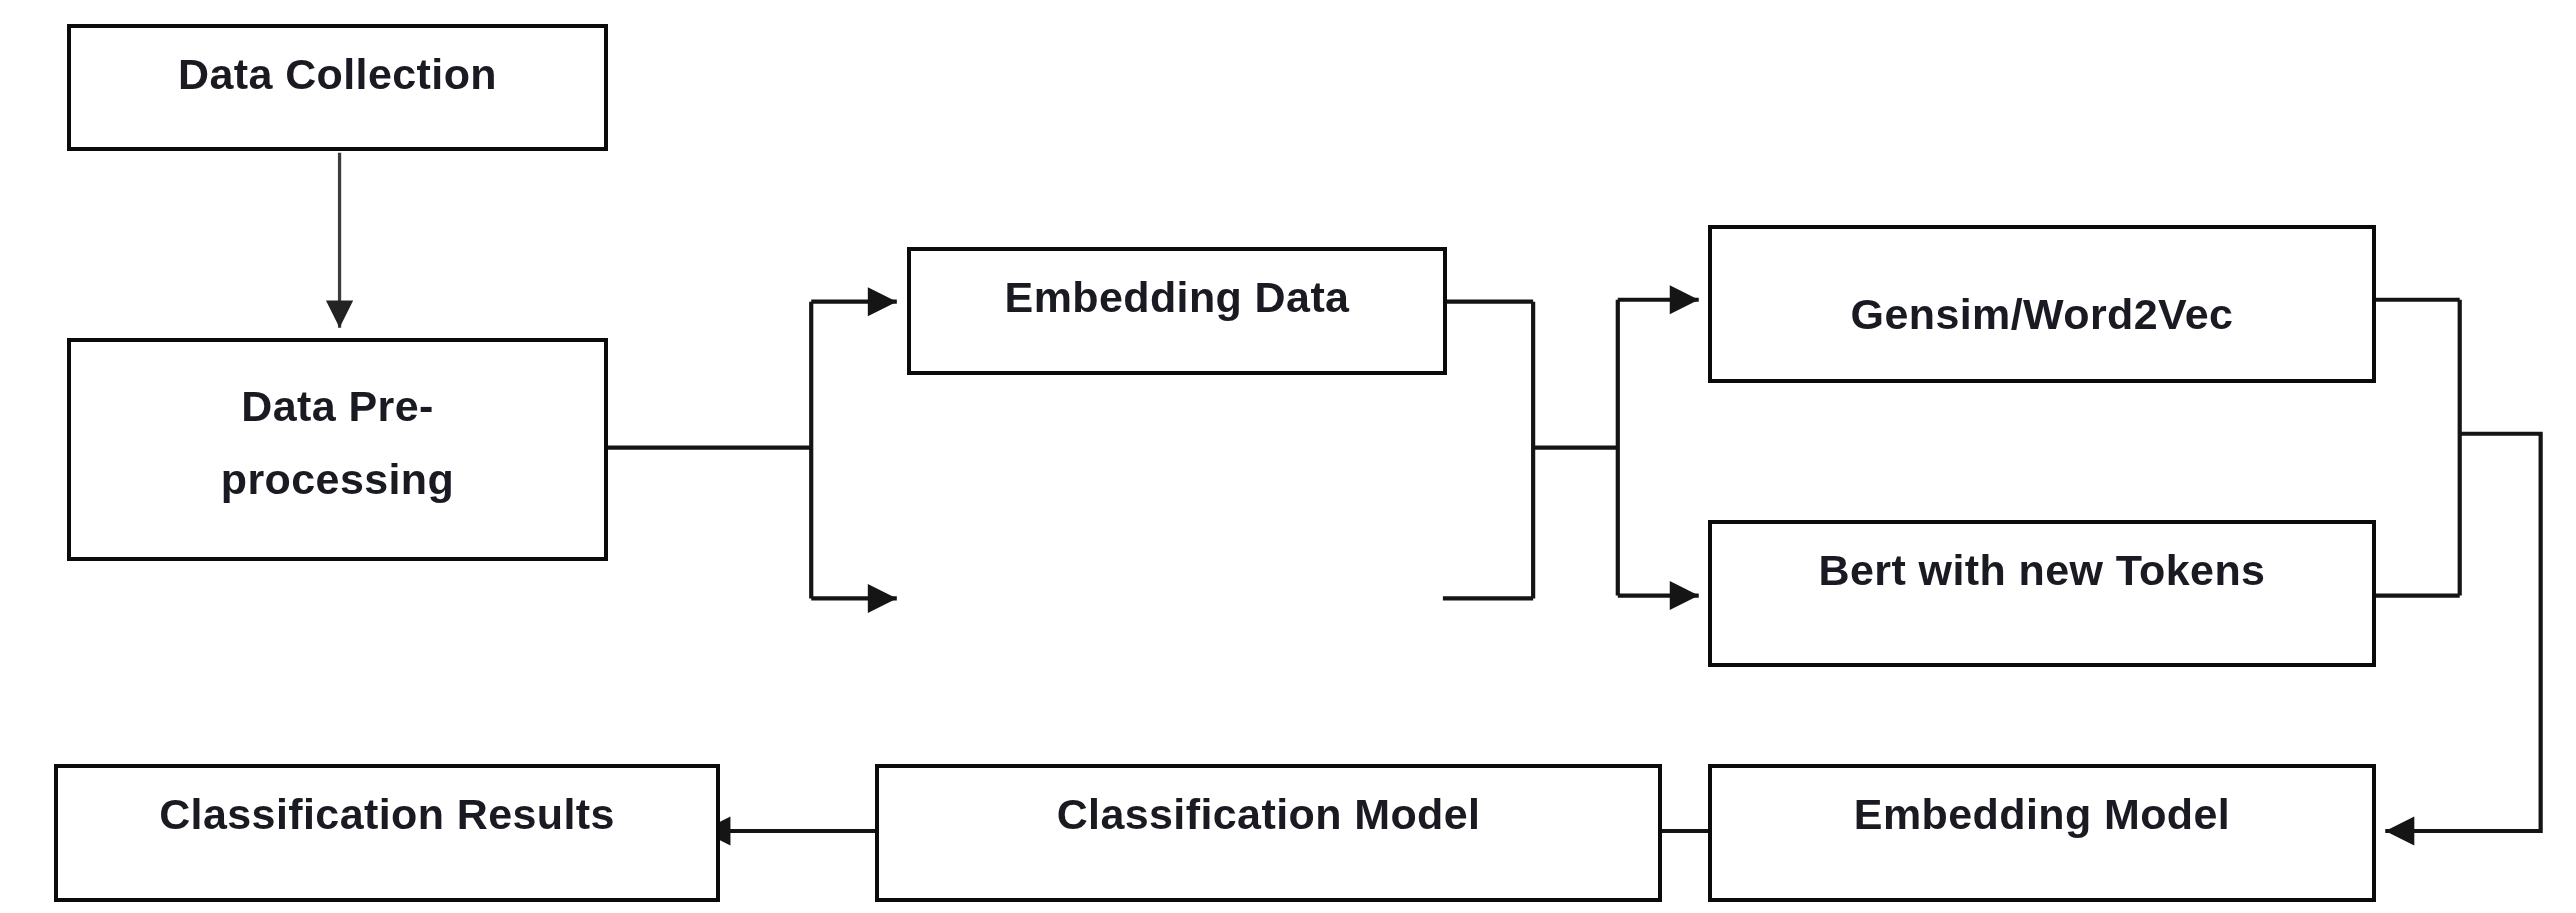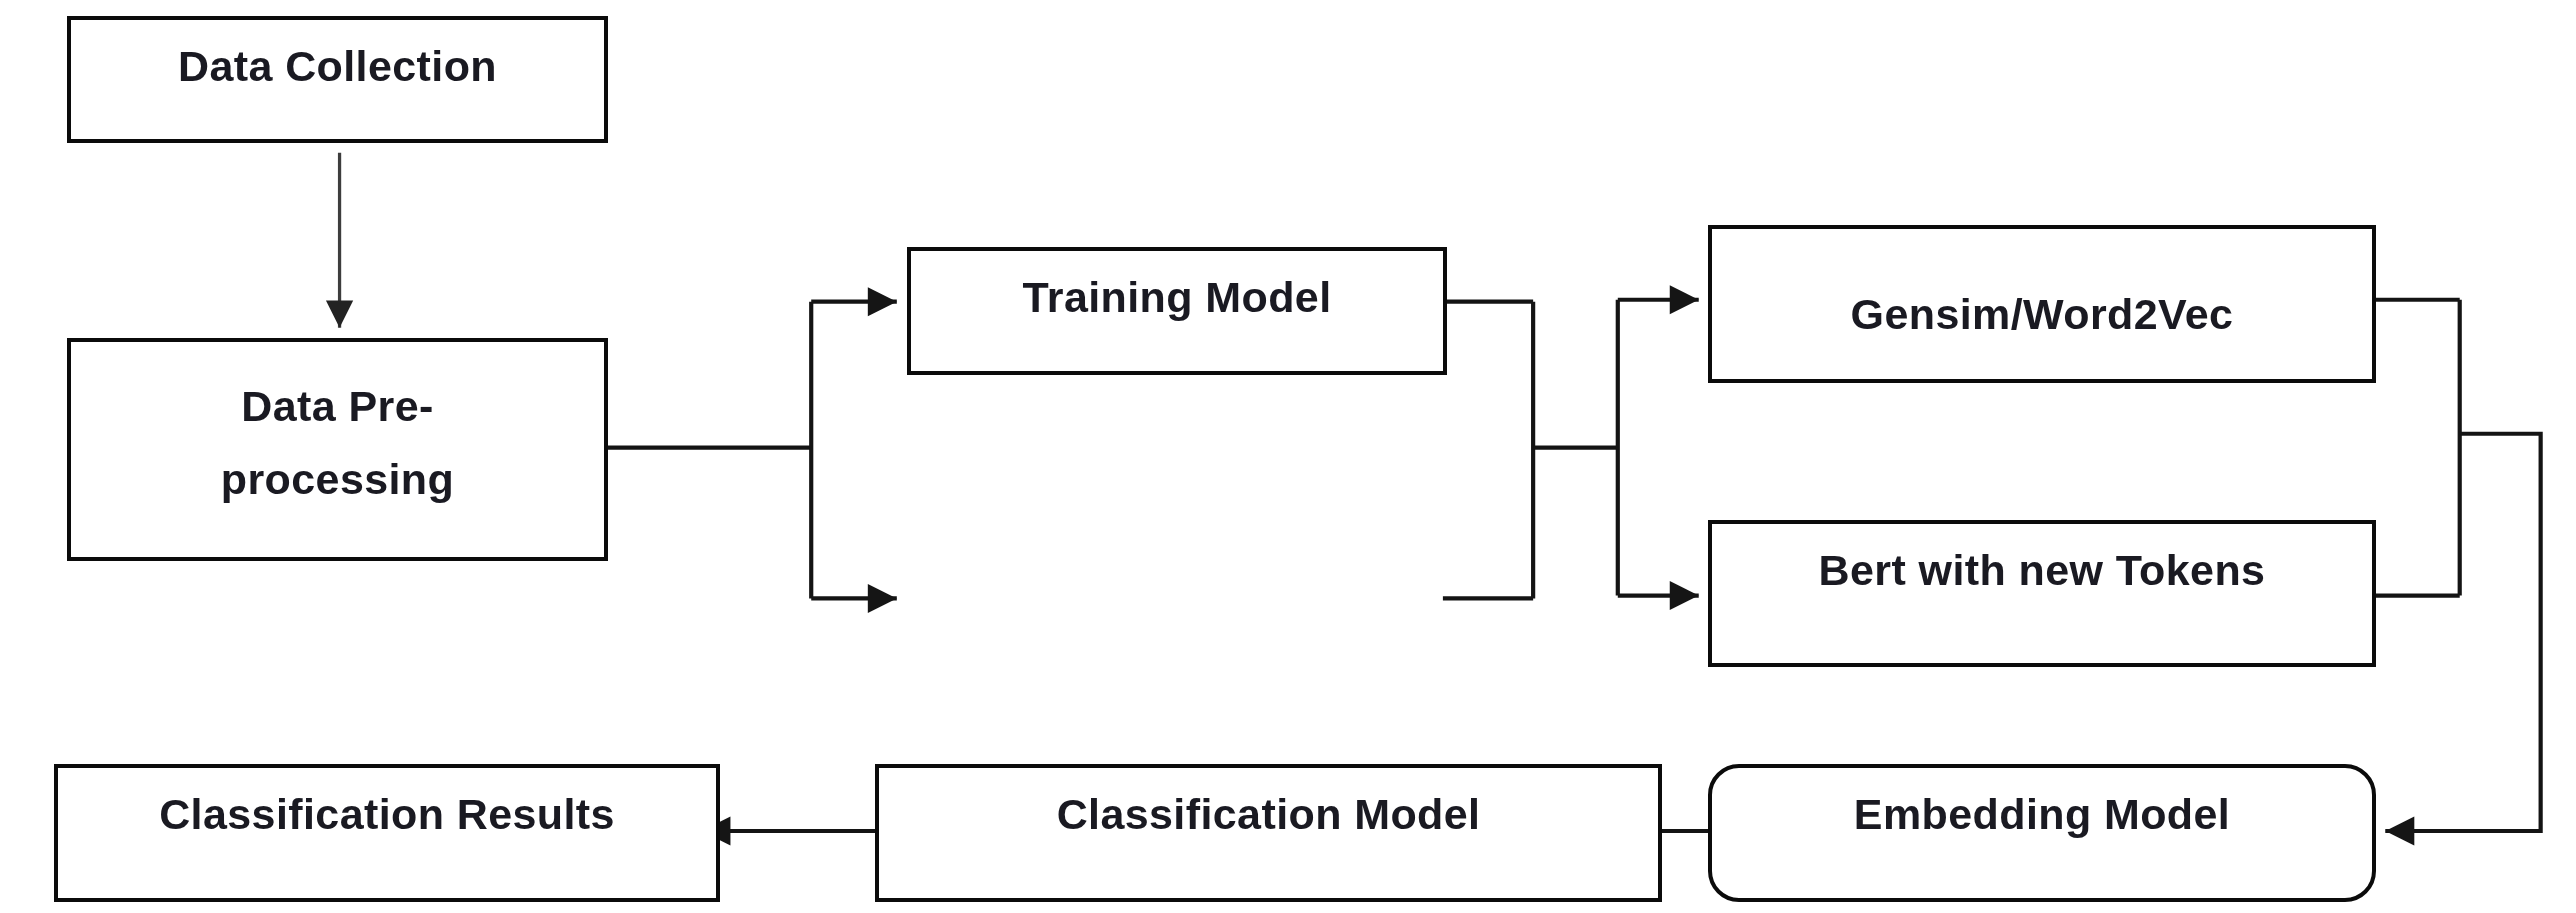--- a/index.html
+++ b/index.html
@@ -86,43 +86,43 @@
 
     <path class="wire" d="M2550,322 H2644"></path>
     <path class="wire" d="M2550,640 H2644"></path>
     <path class="wire" d="M2644,322 V640"></path>
     <path class="wire" d="M2644,466 H2731 V893 H2564" marker-end="url(#arrBlack)"></path>
 
     <path class="wire" d="M1836,893 H1659" marker-end="url(#arrBlack)"></path>
     <path class="wire" d="M941,893 H754" marker-end="url(#arrBlack)"></path>
   </svg>
 
-  <div class="box" style="left:67px; top:16px; width:541px; height:127px;">
+  <div class="box" style="left:67px; top:24px; width:541px; height:127px;">
     <span>Data Collection</span>
   </div>
 
   <div class="box two-line" style="left:67px; top:338px; width:541px; height:223px;">
     <span>Data Pre-</span>
     <span>processing</span>
   </div>
 
   <div class="box" style="left:907px; top:247px; width:540px; height:128px;">
-    <span>Training Model</span>
+    <span>Embedding Data</span>
   </div>
 
 
   <div class="box" style="left:1708px; top:225px; width:668px; height:158px;justify-content:center;">
     <span>Gensim/Word2Vec</span>
   </div>
 
   <div class="box" style="left:1708px; top:512px; width:668px; height:147px;margin-top:8px;">
     <span>Bert with new Tokens</span>
   </div>
 
-  <div class="box" style="left:1708px; top:764px; width:668px; height:138px;border-radius:31px;">
+  <div class="box" style="left:1708px; top:764px; width:668px; height:138px;">
     <span>Embedding Model</span>
   </div>
 
   <div class="box" style="left:875px; top:764px; width:787px; height:138px;">
     <span>Classification Model</span>
   </div>
 
   <div class="box" style="left:26px; top:764px; width:666px; height:138px;margin-left:28px;">
     <span>Classification Results</span>
   </div>

